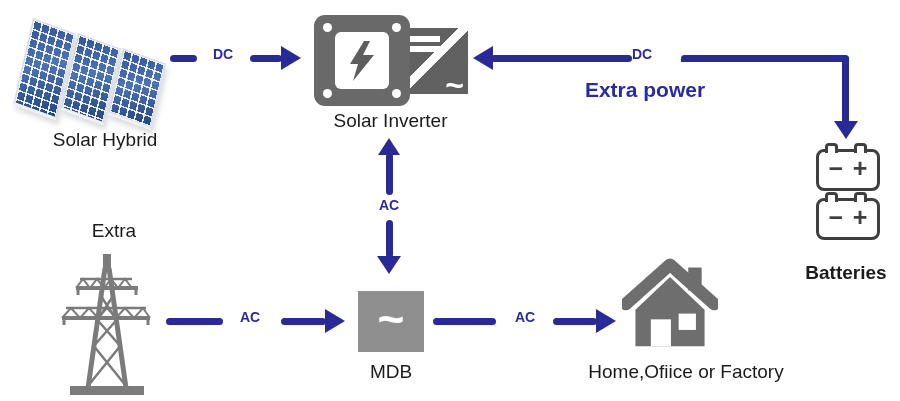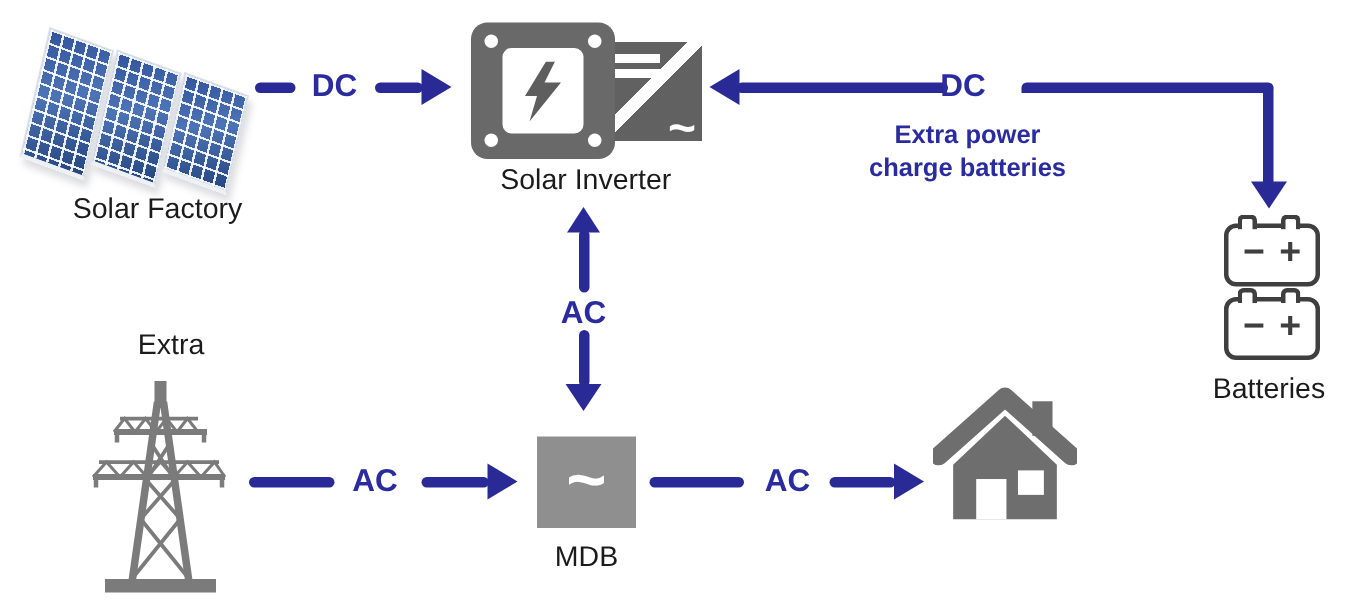--- a/index.html
+++ b/index.html
@@ -2,22 +2,22 @@
 <html><head>
 <meta charset="utf-8">
 <style>
   html,body{margin:0;padding:0;background:#ffffff;}
   .stage{
     position:relative;width:900px;height:401px;background:#ffffff;overflow:hidden;
     font-family:"Liberation Sans", sans-serif;
   }
   
   .node-label{position:absolute;color:#1b1b1b;font-size:19px;text-align:center;white-space:nowrap;}
-  .wire-label{position:absolute;color:#2b2ba0;font-size:21px;font-weight:bold;text-align:center;width:40px;white-space:nowrap;}
-  .note{position:absolute;color:#2b2ba0;font-size:17px;font-weight:600;text-align:center;line-height:22px;white-space:nowrap;}
+  .wire-label{position:absolute;color:#2b2ba0;font-size:14px;font-weight:bold;text-align:center;width:40px;white-space:nowrap;}
+  .note{position:absolute;color:#2b2ba0;font-size:21px;font-weight:600;text-align:center;line-height:22px;white-space:nowrap;}
   
   .shaft{position:absolute;height:7px;background:#2a2a96;border-radius:3.5px;}
   .vshaft{position:absolute;width:7px;background:#2a2a96;border-radius:3.5px;}
   .head-right{position:absolute;width:0;height:0;border-top:12px solid transparent;border-bottom:12px solid transparent;border-left:20px solid #2a2a96;}
   .head-left{position:absolute;width:0;height:0;border-top:12px solid transparent;border-bottom:12px solid transparent;border-right:20px solid #2a2a96;}
   .head-down{position:absolute;width:0;height:0;border-left:12px solid transparent;border-right:12px solid transparent;border-top:18px solid #2a2a96;}
   .head-up{position:absolute;width:0;height:0;border-left:11px solid transparent;border-right:11px solid transparent;border-bottom:17px solid #2a2a96;}
   
   .sp-wrap{position:absolute;left:30px;top:18px;width:145px;height:112px;}
   .sp-panel{
@@ -57,21 +57,21 @@
 </head>
 <body>
 
 <div class="stage">
 
   <div class="sp-wrap">
     <div class="sp-panel sp1"></div>
     <div class="sp-panel sp2"></div>
     <div class="sp-panel sp3"></div>
   </div>
-  <div class="node-label" style="left:34px;top:129px;width:142px;">Solar Factory</div>
+  <div class="node-label" style="left:34px;top:129px;width:142px;">Solar Hybrid</div>
 
   <div class="shaft" style="left:170px;top:55px;width:27px;"></div>
   <div class="wire-label" style="left:203px;top:46px;">DC</div>
   <div class="shaft" style="left:250px;top:55px;width:32px;"></div>
   <div class="head-right" style="left:281px;top:46px;"></div>
 
   <div class="inv-right">
     <div class="inv-bar" style="top:8px;"></div>
     <div class="inv-bar" style="top:18px;"></div>
     <span class="inv-tilde">~</span>
@@ -90,36 +90,35 @@
   <div class="node-label" style="left:318px;top:110px;width:145px;">Solar Inverter</div>
 
   <div class="head-left" style="left:473px;top:46px;"></div>
   <div class="shaft" style="left:491px;top:55px;width:141px;"></div>
   <div class="wire-label" style="left:622px;top:46px;">DC</div>
   <div class="shaft" style="left:681px;top:55px;width:168px;border-radius:3.5px 3.5px 3.5px 0;"></div>
   <div class="vshaft" style="left:842px;top:56px;height:70px;border-radius:0 3.5px 3.5px 3.5px;"></div>
   <div class="head-down" style="left:834px;top:121px;"></div>
   <div class="note" style="left:545px;top:79px;width:200px;">
     <div>Extra power</div>
-    <div>charge batteries</div>
   </div>
 
   <div class="battery" style="top:149px;">
     <div class="term term-l"></div>
     <div class="term term-r"></div>
     <span class="bsign">−</span>
     <span class="bsign">+</span>
   </div>
   <div class="battery" style="top:198px;">
     <div class="term term-l"></div>
     <div class="term term-r"></div>
     <span class="bsign">−</span>
     <span class="bsign">+</span>
   </div>
-  <div class="node-label" style="left:802px;top:249px;width:88px;">Batteries</div>
+  <div class="node-label" style="left:802px;top:262px;width:88px;font-weight:bold;">Batteries</div>
 
   <div class="head-up" style="left:378px;top:138px;"></div>
   <div class="vshaft" style="left:386px;top:153px;height:42px;"></div>
   <div class="wire-label" style="left:369px;top:197px;">AC</div>
   <div class="vshaft" style="left:386px;top:220px;height:38px;"></div>
   <div class="head-down" style="left:377px;top:256px;"></div>
 
   <div class="node-label" style="left:86px;top:220px;width:56px;">Extra</div>
   <svg class="svg-abs" style="left:50px;top:246px;" width="112" height="152" viewBox="0 0 112 152">
     <g stroke="#7b7b7b" fill="none">
@@ -156,14 +155,15 @@
   <div class="shaft" style="left:553px;top:318px;width:44px;"></div>
   <div class="head-right" style="left:596px;top:309px;"></div>
 
   <svg class="svg-abs" style="left:622px;top:256px;" width="96" height="96" viewBox="0 0 100 100">
     <rect x="69" y="12" width="14" height="24" fill="#6e6e6e"></rect>
     <polygon points="14,94 14,56 50,22 86,56 86,94" fill="#6e6e6e"></polygon>
     <path d="M4,50 L50,9 L96,50" stroke="#6e6e6e" stroke-width="13" fill="none" stroke-linecap="round" stroke-linejoin="round"></path>
     <rect x="30" y="66" width="21" height="28" fill="#ffffff"></rect>
     <rect x="59" y="60" width="18" height="17" fill="#ffffff"></rect>
   </svg>
+  <div class="node-label" style="left:550px;top:361px;width:272px;">Home,Ofiice or Factory</div>
 
 </div>
 
 </body></html>

